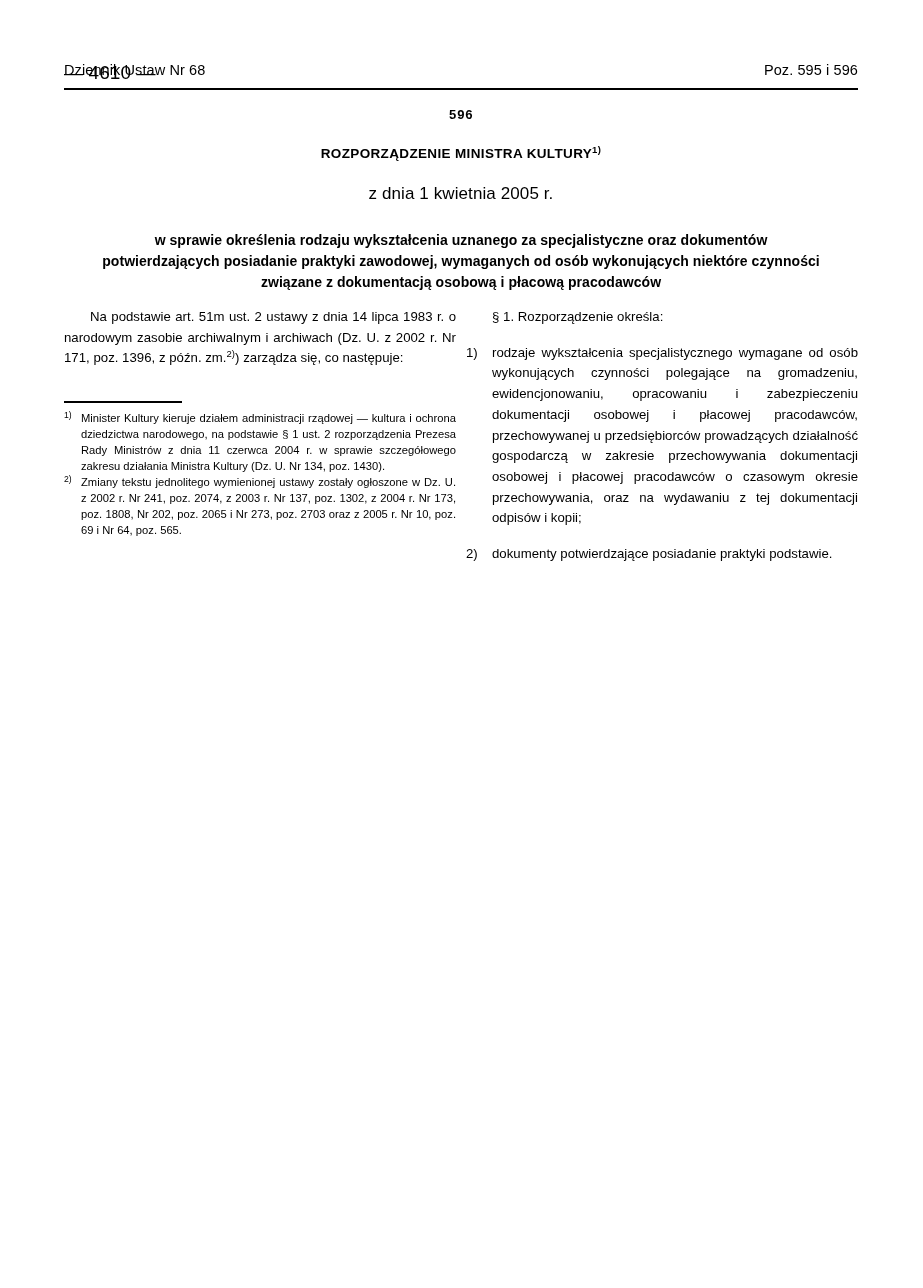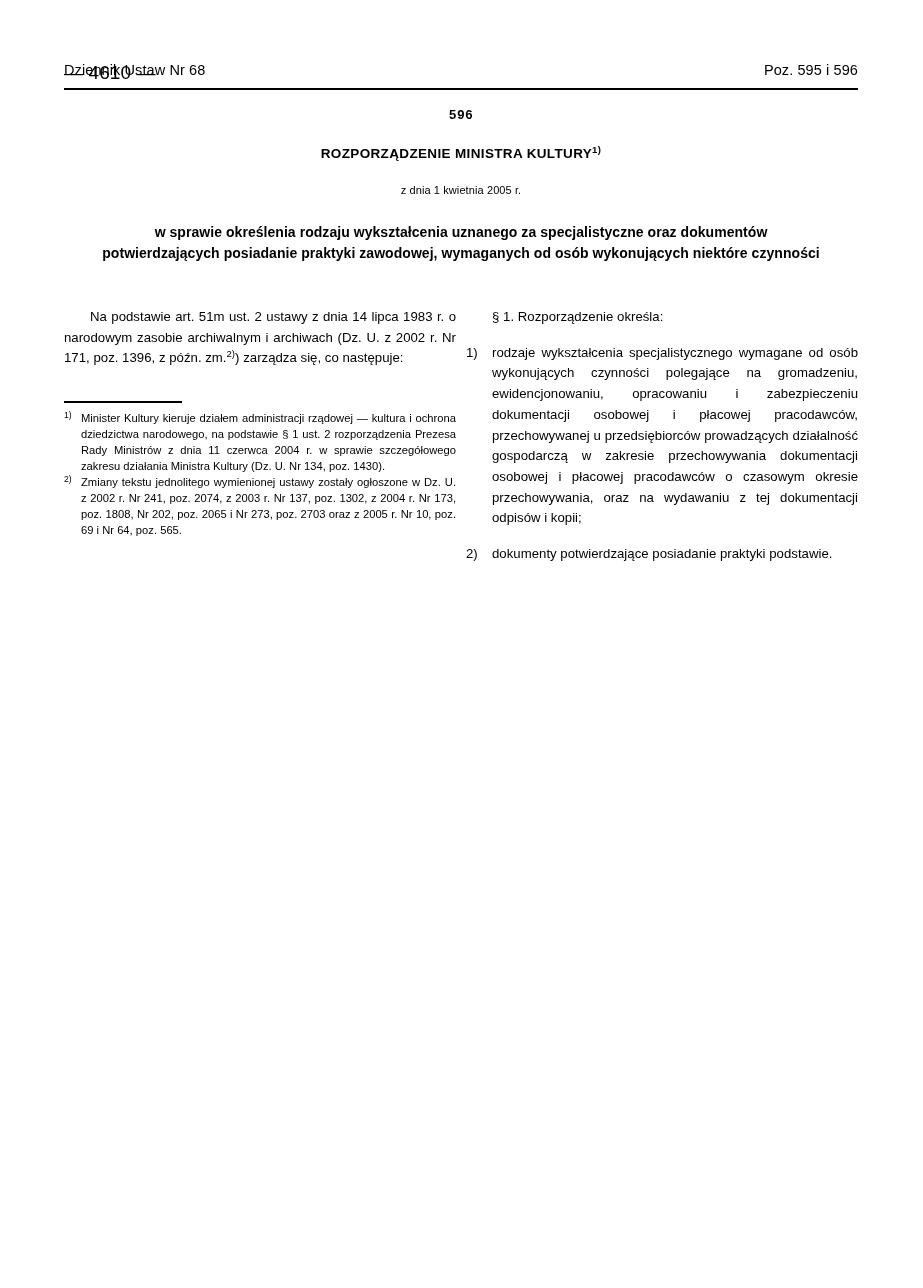--- a/index.html
+++ b/index.html
@@ -74,21 +74,21 @@
     letter-spacing: 0.35px;
   }
   .act-kind sup {
     font-size: 9.5px;
     font-weight: bold;
     vertical-align: super;
     line-height: 0;
   }
   .act-date {
     margin-top: 23px;
-    font-size: 11px;
+    font-size: 17px;
     font-weight: normal;
     letter-spacing: 0.1px;
   }
   .act-subject {
     margin-top: 26px;
     font-size: 14px;
     font-weight: bold;
     line-height: 1.52;
     letter-spacing: 0.05px;
   }
@@ -184,20 +184,21 @@
   </div>
   <div class="head-rule"></div>
 
   <div class="title-block">
     <div class="act-number">596</div>
     <div class="act-kind"><span>ROZPORZĄDZENIE MINISTRA KULTURY</span><sup>1)</sup></div>
     <div class="act-date">z dnia 1 kwietnia 2005 r.</div>
     <div class="act-subject">
       <span class="sline">w sprawie określenia rodzaju wykształcenia uznanego za specjalistyczne oraz dokumentów</span>
       <span class="sline">potwierdzających posiadanie praktyki zawodowej, wymaganych od osób wykonujących niektóre czynności</span>
+      <span class="sline">związane z dokumentacją osobową i płacową pracodawców</span>
     </div>
   </div>
 
   <div class="col col-left">
     <p class="body-para"><span>Na podstawie art. 51m ust. 2 ustawy z dnia 14 lipca 1983 r. o narodowym zasobie archiwalnym i archiwach (Dz. U. z 2002 r. Nr 171, poz. 1396, z późn. zm.</span><sup>2)</sup><span>) zarządza się, co następuje:</span></p>
   </div>
 
   <div class="footnotes">
     <div class="fn-rule"></div>
 

